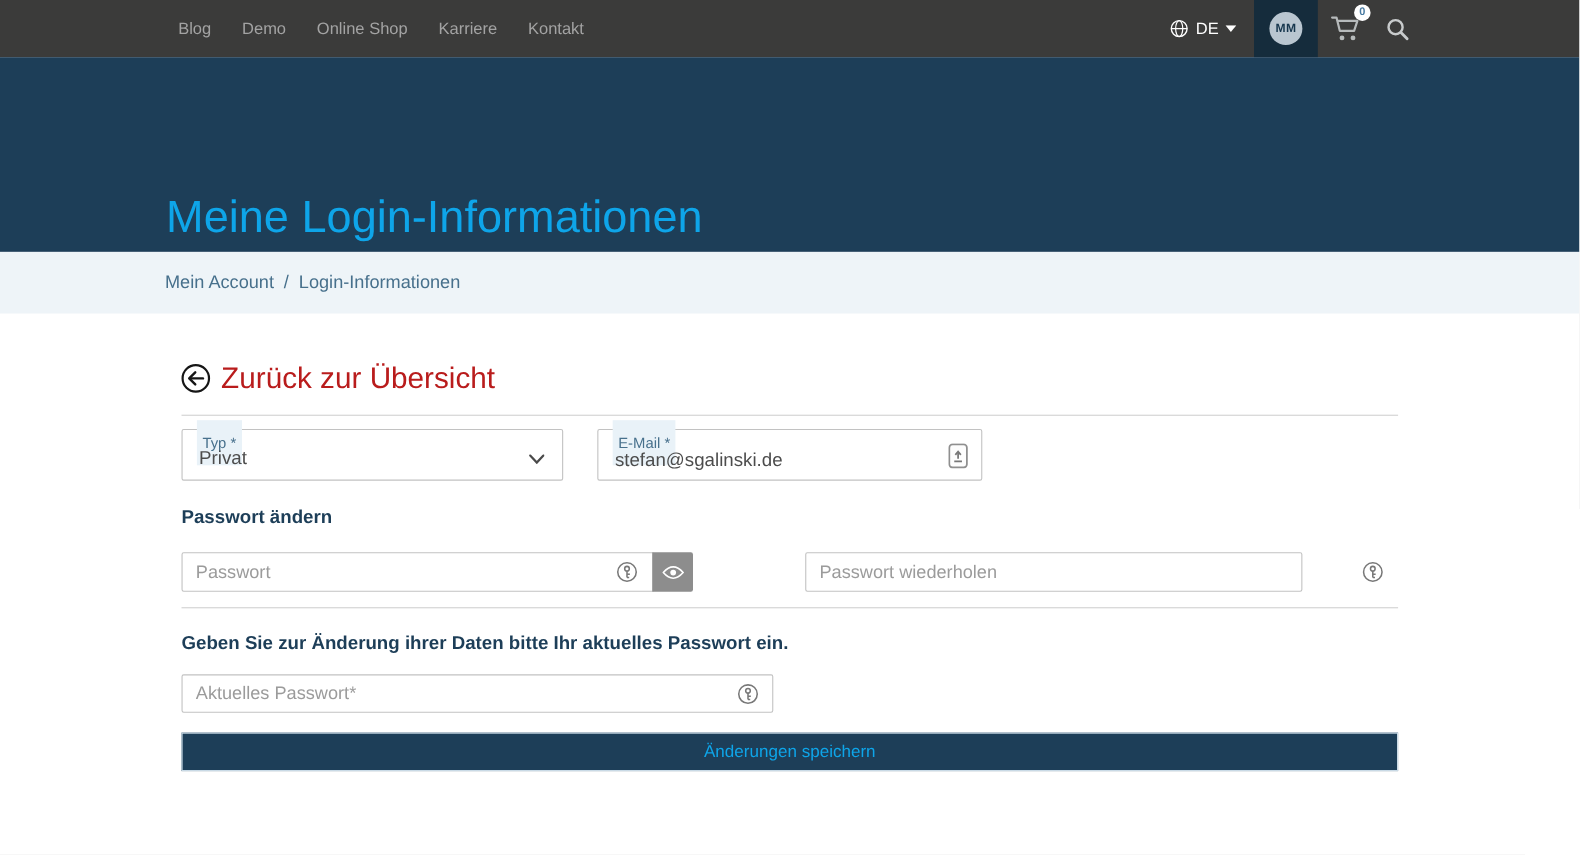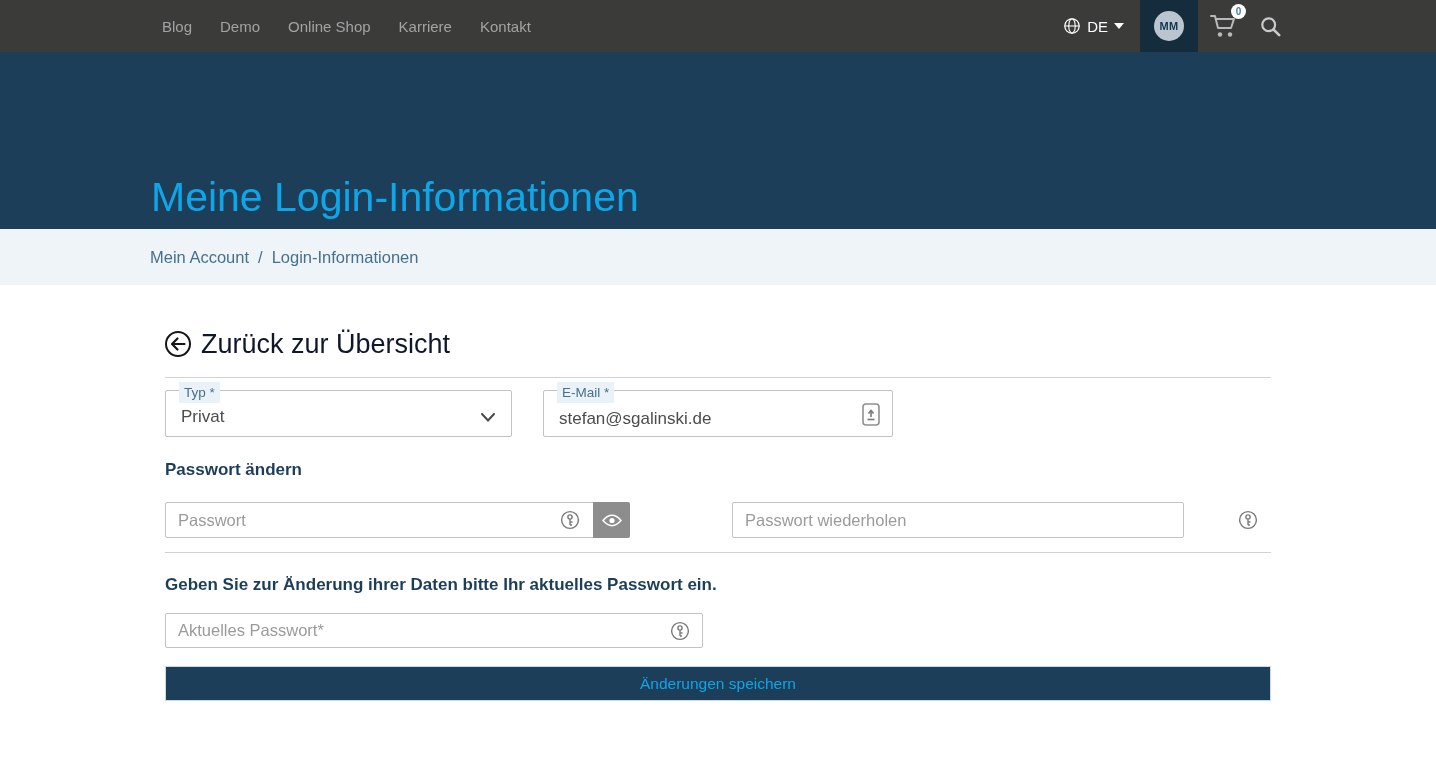--- a/index.html
+++ b/index.html
@@ -22,30 +22,30 @@
   .hero { position:absolute; top:52px; left:0; right:0; height:177px; background:#1d3e58; }
   .hero-title { position:absolute; left:151px; top:122px; font-size:41px; font-weight:400; color:#0ea5e9; }
 
   
   .crumbbar { position:absolute; top:229px; left:0; right:0; height:56px; background:#eef4f8; display:flex; align-items:center; padding-left:150px; font-size:16.5px; color:#47708c; }
   .crumb { cursor:pointer; }
   .crumb-sep { margin:0 9px; }
   .crumb-current { cursor:default; }
 
   
-  .back-link { position:absolute; left:164px; top:328px; height:32px; display:flex; align-items:center; gap:9px; color:#0f172a; font-size:27px; cursor:pointer; }
+  .back-link { position:absolute; left:164px; top:328px; height:32px; display:flex; align-items:center; gap:9px; color:#b91c1c; font-size:27px; cursor:pointer; }
 
   
   .rule { position:absolute; left:165px; width:1106px; height:1px; background:#d2d2d2; }
   .rule1 { top:377px; }
   .rule2 { top:552px; }
 
   
   .field { position:absolute; border:1px solid #c2c2c2; border-radius:2px; background:#ffffff; }
-  .float-label { position:absolute; top:-9px; left:13px; padding:2px 5px; background:#e9f2f8; color:#47708c; font-size:13.5px; line-height:17px; white-space:nowrap; }
+  .float-label { position:absolute; top:-9px; left:13px; padding:12px 5px; background:#e9f2f8; color:#47708c; font-size:13.5px; line-height:17px; white-space:nowrap; }
   .field-typ { left:165px; top:390px; width:347px; height:47px; cursor:pointer; }
   .field-email { left:543px; top:390px; width:350px; height:47px; }
   .field-value { position:absolute; left:15px; bottom:9px; font-size:17px; color:#4c4c4c; }
   .chevron { position:absolute; right:16px; bottom:14px; }
   .email-input { position:absolute; left:15px; right:42px; bottom:7px; border:none; outline:none; font-size:17px; color:#4c4c4c; font-family:inherit; background:transparent; }
   .autofill-ic { position:absolute; right:12px; bottom:10px; }
 
   
   .section-heading { position:absolute; left:165px; color:#1d3e58; font-size:17px; font-weight:700; }
   .h-pass { top:460px; }

